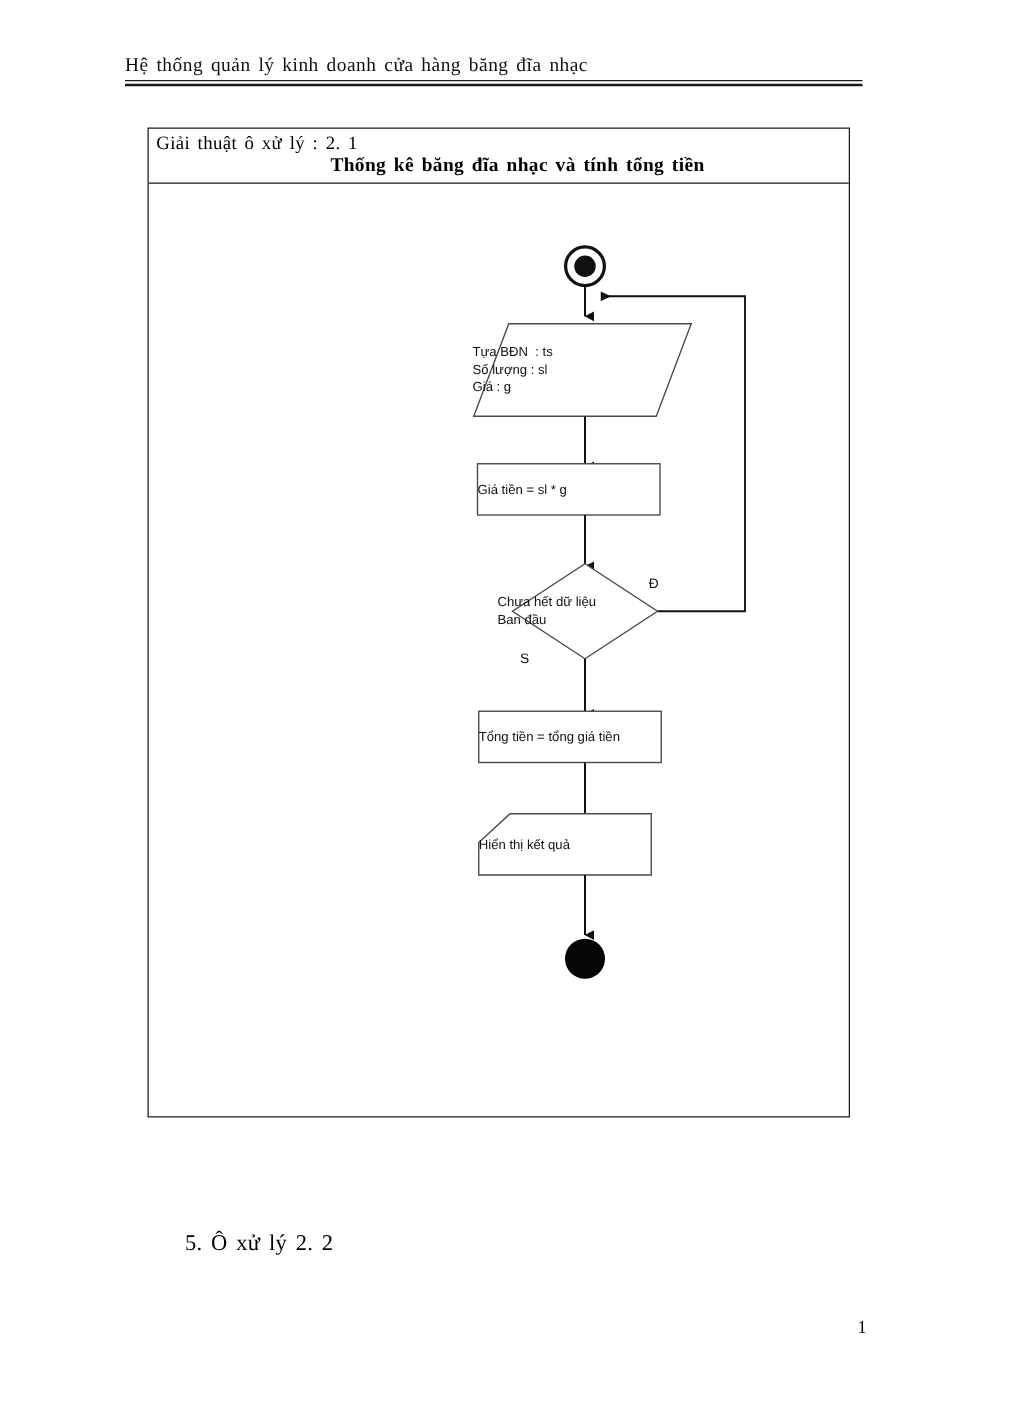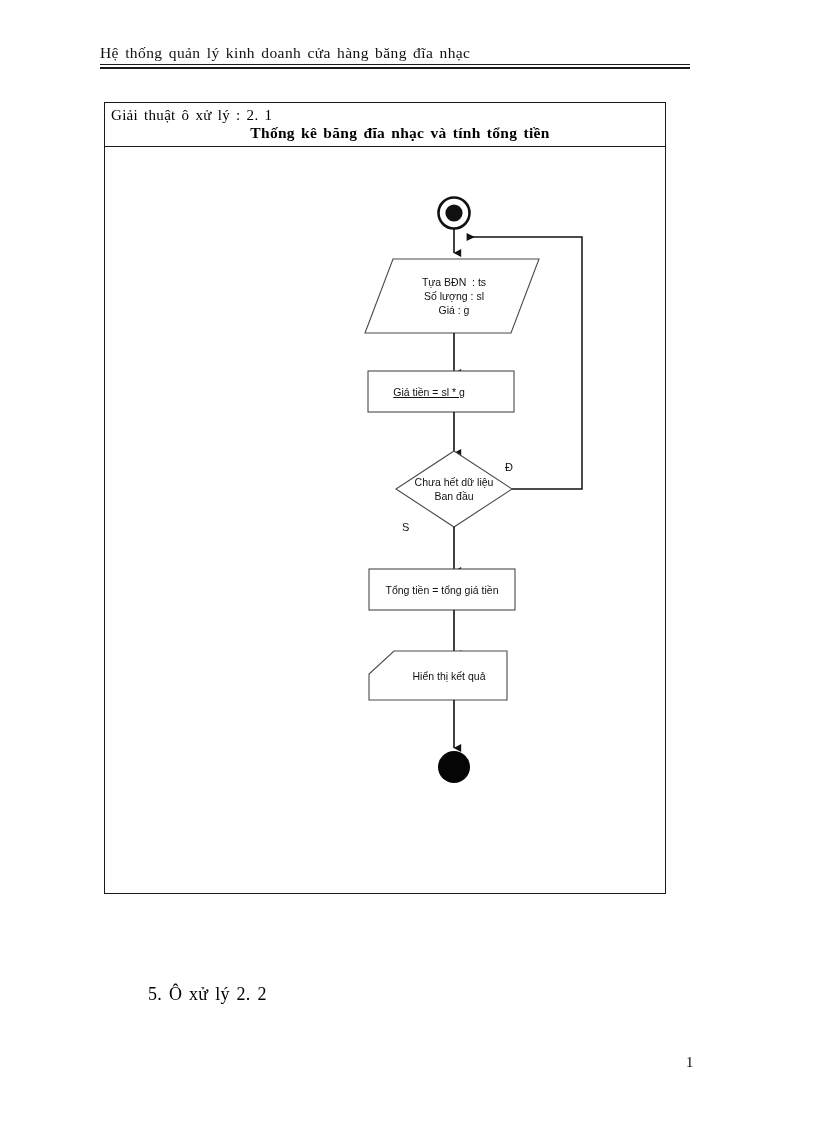--- a/index.html
+++ b/index.html
@@ -35,21 +35,21 @@
     margin-top: 2px;
     border-top: 1px solid #1a1a1a;
     border-bottom: 2px solid #1a1a1a;
     height: 2px;
     width: 590px;
   }
 
   
   #algo-frame {
     position: absolute;
-    left: 104px;
+    left: 118px;
     top: 102px;
     width: 562px;
     height: 792px;
     border: 1px solid #1a1a1a;
     box-sizing: border-box;
     background: #ffffff;
   }
   #algo-title-block {
     border-bottom: 1px solid #1a1a1a;
     padding: 4px 6px 3px 6px;
@@ -86,21 +86,21 @@
     top: 0;
     width: 562px;
     height: 792px;
     pointer-events: none;
   }
   #flowchart .node-label {
     position: absolute;
     font-family: "Liberation Sans", "DejaVu Sans", sans-serif;
     font-size: 10.5px;
     color: #101010;
-    text-align: center;
+    text-align: left;
     line-height: 1.35;
     white-space: pre;
     pointer-events: auto;
   }
   .branch-label {
     position: absolute;
     font-family: "Liberation Sans", "DejaVu Sans", sans-serif;
     font-size: 11px;
     color: #101010;
     pointer-events: auto;
@@ -182,21 +182,21 @@
       <line x1="349" y1="597" x2="349" y2="645" stroke="#111111" stroke-width="1.6" marker-end="url(#arrowDown)"></line>
 
       <circle cx="349" cy="664" r="16" fill="#050505"></circle>
     </svg>
 
     
     <div class="node-label" style="left:259px; top:172px; width:180px;">Tựa BĐN  : ts
 Số lượng : sl
 Giá : g</div>
 
-    <div class="node-label" style="left:263px; top:282px; width:122px;text-decoration:underline;">Giá tiền = sl * g</div>
+    <div class="node-label" style="left:263px; top:282px; width:122px;">Giá tiền = sl * g</div>
 
     <div class="node-label" style="left:279px; top:372px; width:140px;">Chưa hết dữ liệu
 Ban đầu</div>
 
     <div class="node-label" style="left:264px; top:480px; width:146px;">Tổng tiền = tổng giá tiền</div>
 
     <div class="node-label" style="left:264px; top:566px; width:160px;">Hiển thị kết quả</div>
 
     
     <div class="branch-label" style="left:400px; top:358px;">Đ</div>

